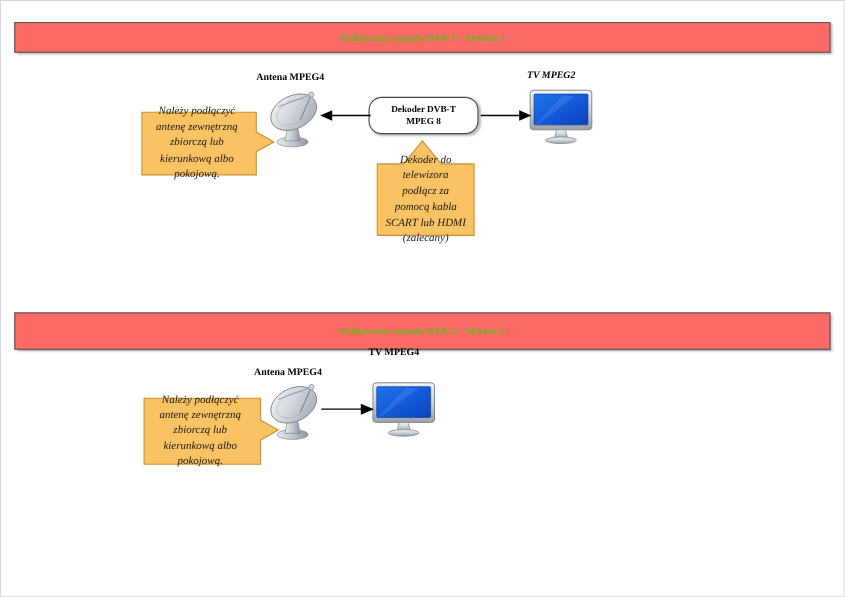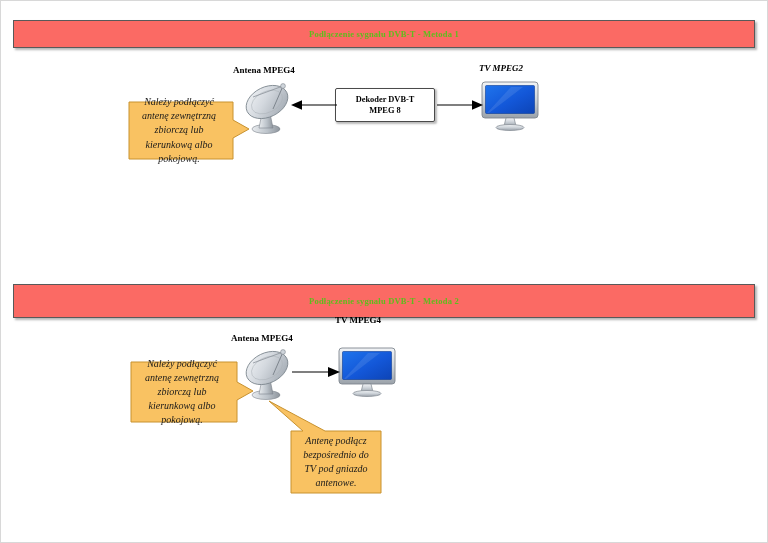--- a/index.html
+++ b/index.html
@@ -74,21 +74,21 @@
     padding: 0 7px;
     font-style: italic;
   }
 
   
   .decoder {
     position: absolute;
     box-sizing: border-box;
     background: #ffffff;
     border: 1px solid #4a4a4a;
-    border-radius: 2px;
+    border-radius: 12px;
     box-shadow: 1.5px 1.5px 2px rgba(140,140,140,0.6);
     display: flex;
     align-items: center;
     justify-content: center;
     text-align: center;
     font-family: "Liberation Serif", serif;
     font-weight: bold;
     font-size: 8.4px;
     line-height: 1.35;
     color: #000000;
@@ -185,20 +185,26 @@
     </svg>
   </div>
 
   <div class="callout" style="left:124px; top:97px;">
     <svg width="128" height="65" viewBox="0 0 128 65">
       <path d="M4,4 H108 V22 L124,31 L108,40 V61 H4 Z" fill="#f9c262" stroke="#c8922f" stroke-width="1" stroke-linejoin="round"></path>
     </svg>
     <div class="ctext" style="width:108px; height:65px;">Należy podłączyć antenę zewnętrzną zbiorczą lub kierunkową albo pokojową.</div>
   </div>
 
+  <div class="callout" style="left:338px; top:122px;">
+    <svg width="96" height="95" viewBox="0 0 96 95">
+      <path d="M4,26 H28 L45,5 L62,26 H92 V91 H4 Z" fill="#f9c262" stroke="#c8922f" stroke-width="1" stroke-linejoin="round"></path>
+    </svg>
+    <div class="ctext" style="left:4px; top:26px; width:88px; height:65px;">Dekoder do telewizora podłącz za pomocą kabla SCART lub HDMI (zalecany)</div>
+  </div>
 
   <div class="banner" id="banner-2">
     <span class="banner-text">Podłączenie sygnału DVB-T - Metoda 2</span>
   </div>
 
   <div class="node-label" style="left:230px; top:332px;">Antena MPEG4</div>
 
   <div class="node-label" style="left:334px; top:314px;">TV MPEG4</div>
 
   <div class="device" style="left:238px; top:344px;">
@@ -254,20 +260,14 @@
     </svg>
   </div>
 
   <div class="callout" style="left:126px; top:357px;">
     <svg width="130" height="68" viewBox="0 0 130 68">
       <path d="M4,4 H110 V24 L126,33 L110,42 V64 H4 Z" fill="#f9c262" stroke="#c8922f" stroke-width="1" stroke-linejoin="round"></path>
     </svg>
     <div class="ctext" style="width:110px; height:68px;">Należy podłączyć antenę zewnętrzną zbiorczą lub kierunkową albo pokojową.</div>
   </div>
 
-  <div class="callout" style="left:286px; top:398px;">
-    <svg width="98" height="98" viewBox="0 0 98 98">
-      <path d="M4,32 H16 L-18,2 L38,32 H94 V94 H4 Z" fill="#f9c262" stroke="#c8922f" stroke-width="1" stroke-linejoin="round"></path>
-    </svg>
-    <div class="ctext" style="left:4px; top:32px; width:90px; height:62px;">Antenę podłącz bezpośrednio do TV pod gniazdo antenowe.</div>
-  </div>
 
 </div>
 
 </body></html>

